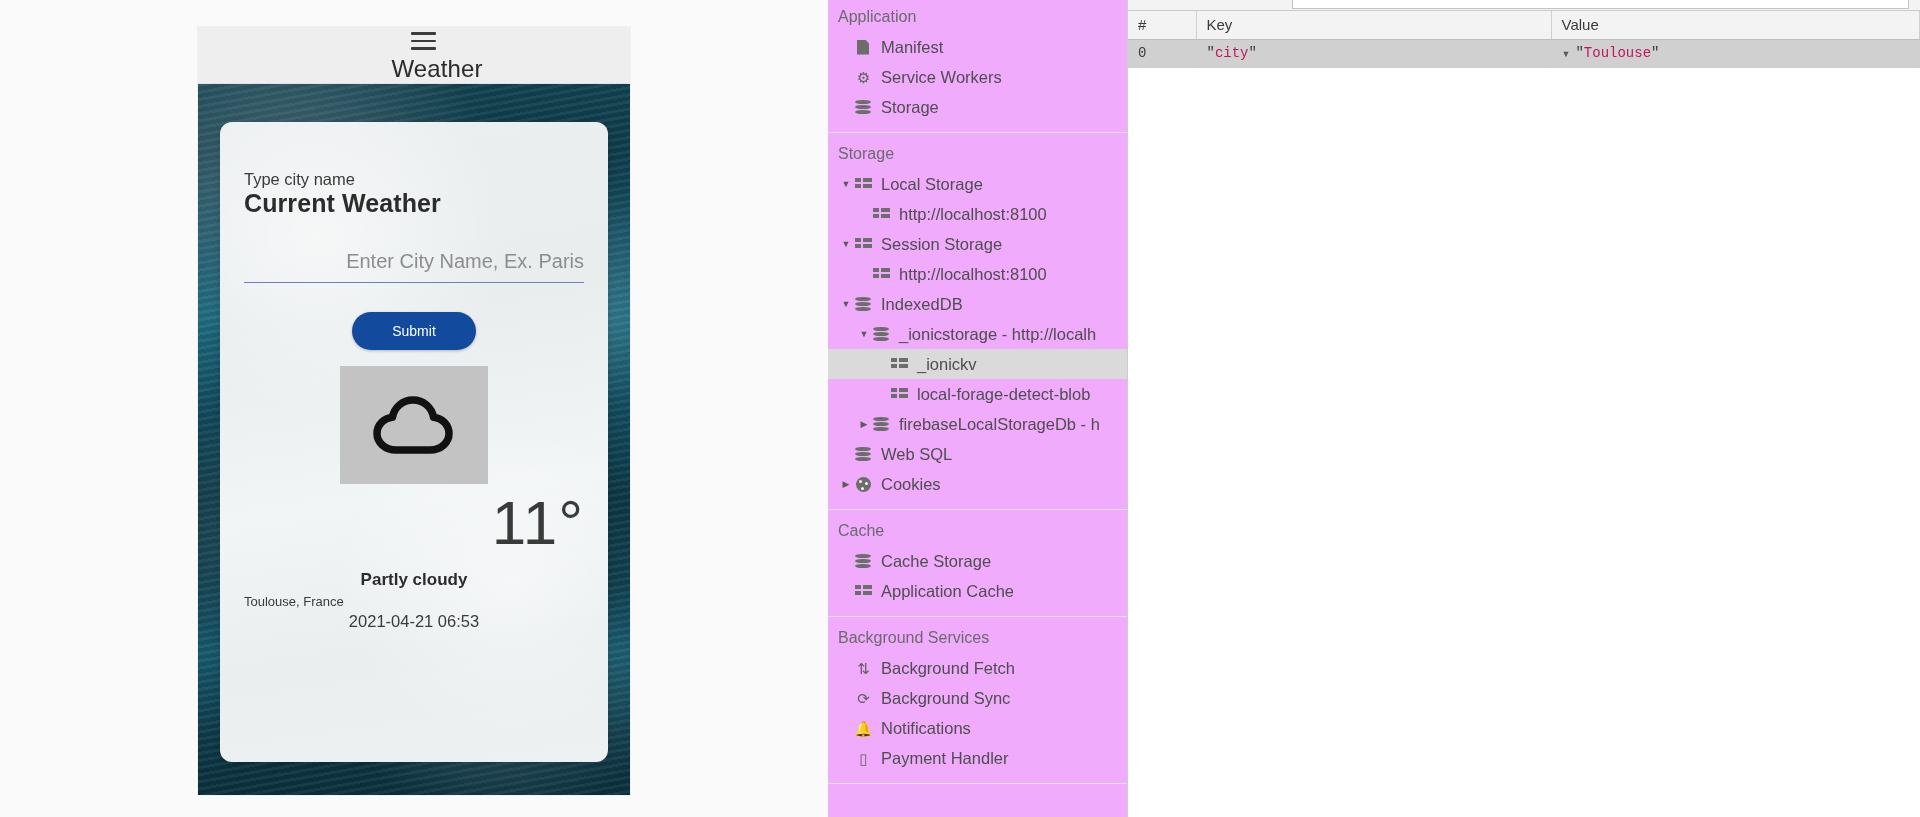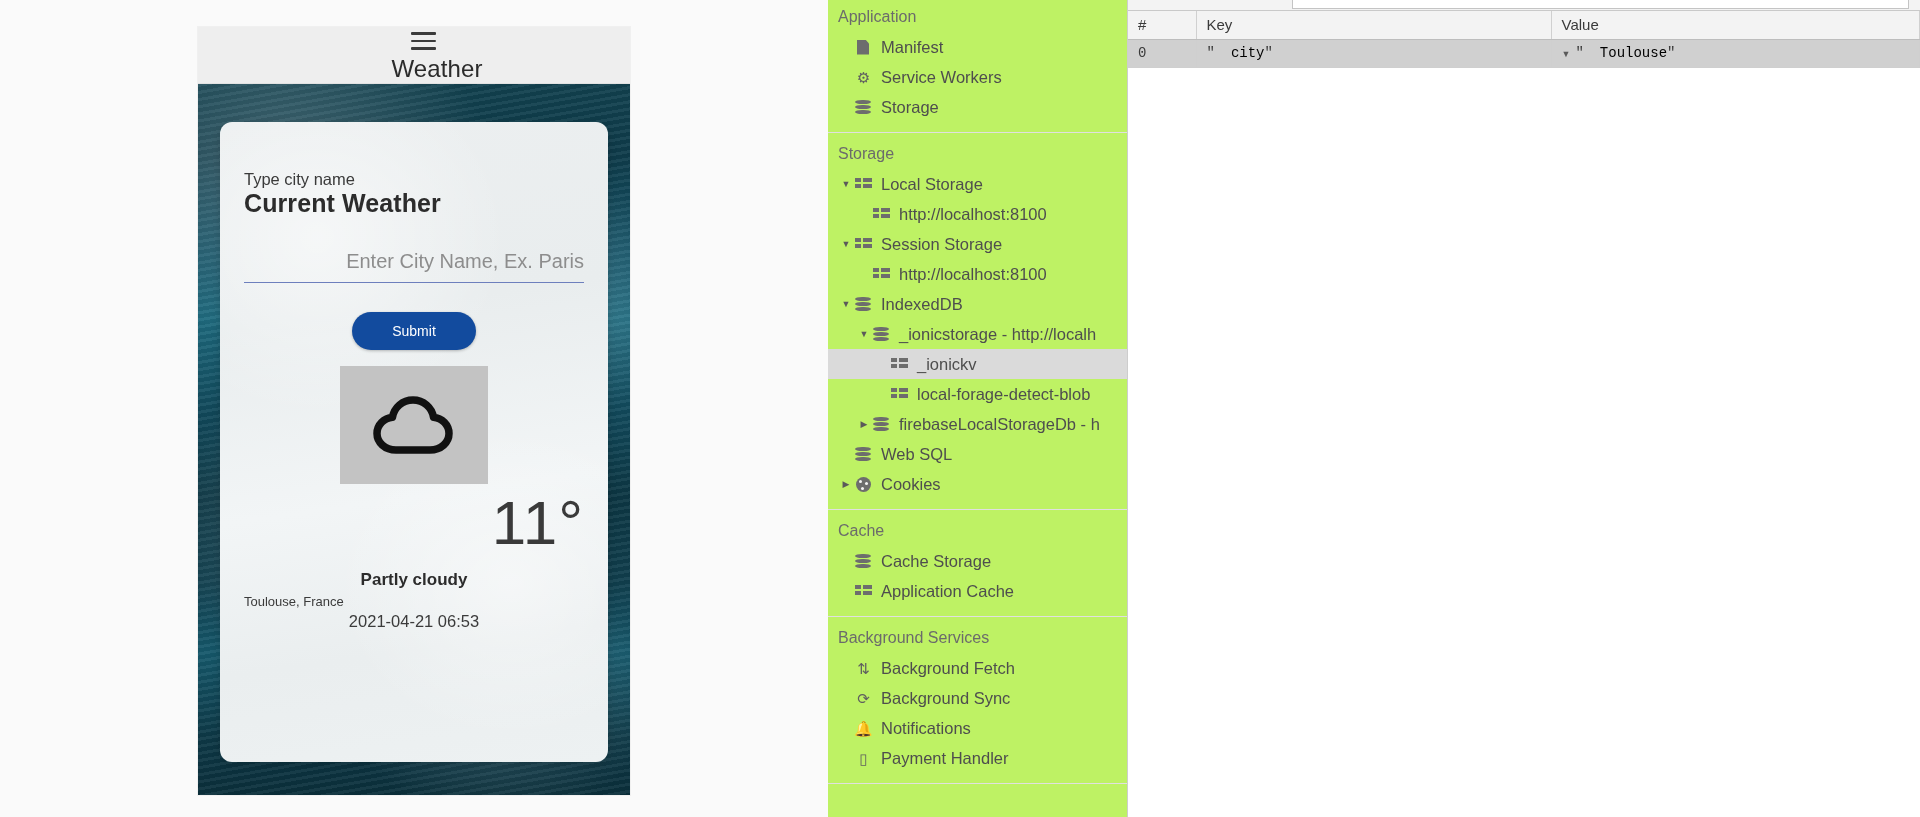--- a/index.html
+++ b/index.html
@@ -96,21 +96,21 @@
     letter-spacing: 1px;
   }
   #cond  { text-align:center; font-size: 17px; font-weight: bold; color: #2c2c2c; margin-top: 16px; }
   #place { font-size: 13px; color: #3b3b3b; margin-top: 4px; }
   #when  { text-align:center; font-size: 16.5px; color: #3b3b3b; margin-top: 3px; }
 
   
   #dt-sidebar {
     position: absolute; left: 828px; top: 0;
     width: 300px; height: 817px;
-    background: #bef264;
+    background: #f0abfc;
     border-right: 1px solid #cdcdcd;
     font-size: 16px; color: #5a5a5a;
     overflow: hidden;
   }
   .dt-group { padding: 4px 0 10px 0; border-bottom: 1px solid #e0e0e0; }
   .dt-group:first-child { padding-top: 0; }
   .dt-group-title { font-size: 16px; color: #6b6b6b; padding: 8px 0 6px 10px; }
   .dt-row {
     display: flex; align-items: center; height: 30px;
     padding-left: 10px; cursor: pointer; white-space: nowrap;
@@ -175,21 +175,21 @@
   #dt-table td {
     font-family: "Liberation Mono", monospace;
     font-size: 14px; padding: 5px 0 6px 10px;
     border-right: 1px solid #cfcfcf; border-bottom: 1px solid #cfcfcf;
     white-space: nowrap; overflow: hidden;
   }
   #dt-table tr.row-sel td { background: #d0d0d0; }
   .col-idx { width: 68px; }
   .col-key { width: 355px; }
   .q { color: #3b3b3b; }
-  .s { color: #000000; margin-left: 16px; }
+  .s { color: #be185d; }
   .num-cell { font-family: "Liberation Sans", sans-serif; font-size: 15px; color: #3a3a3a; }
   .expander { color: #5a5a5a; font-size: 9px; margin-right: 5px; font-family: "Liberation Sans", sans-serif;}
 </style>
 </head>
 <body>
 
 <div id="root">
 
   <div id="phone">
 

